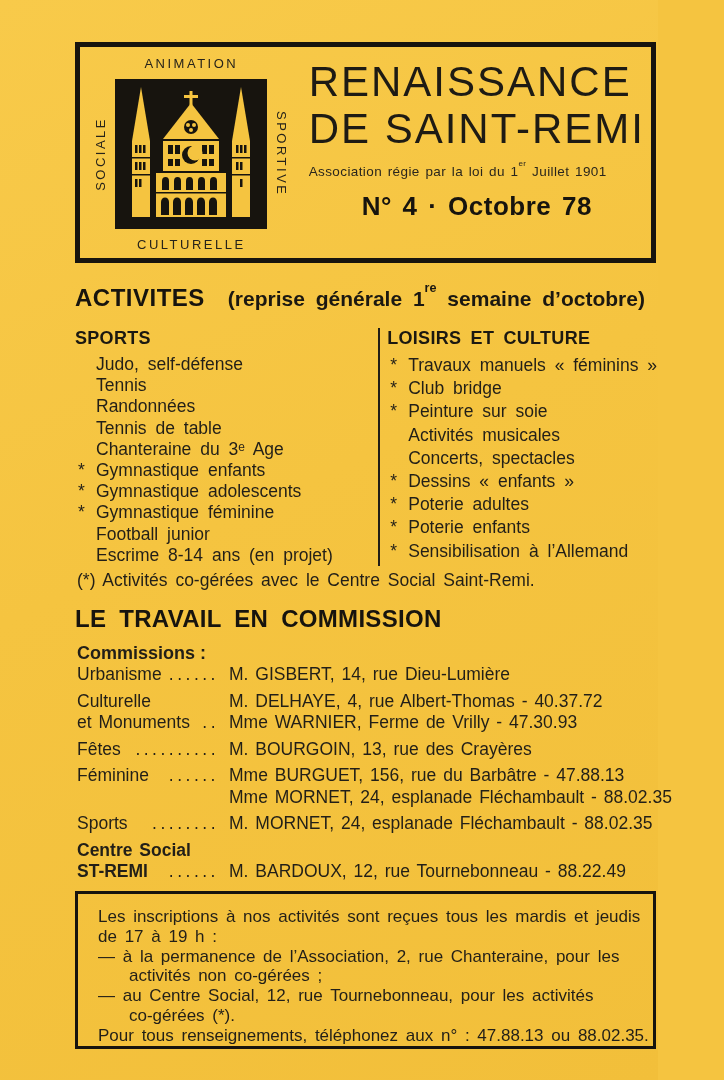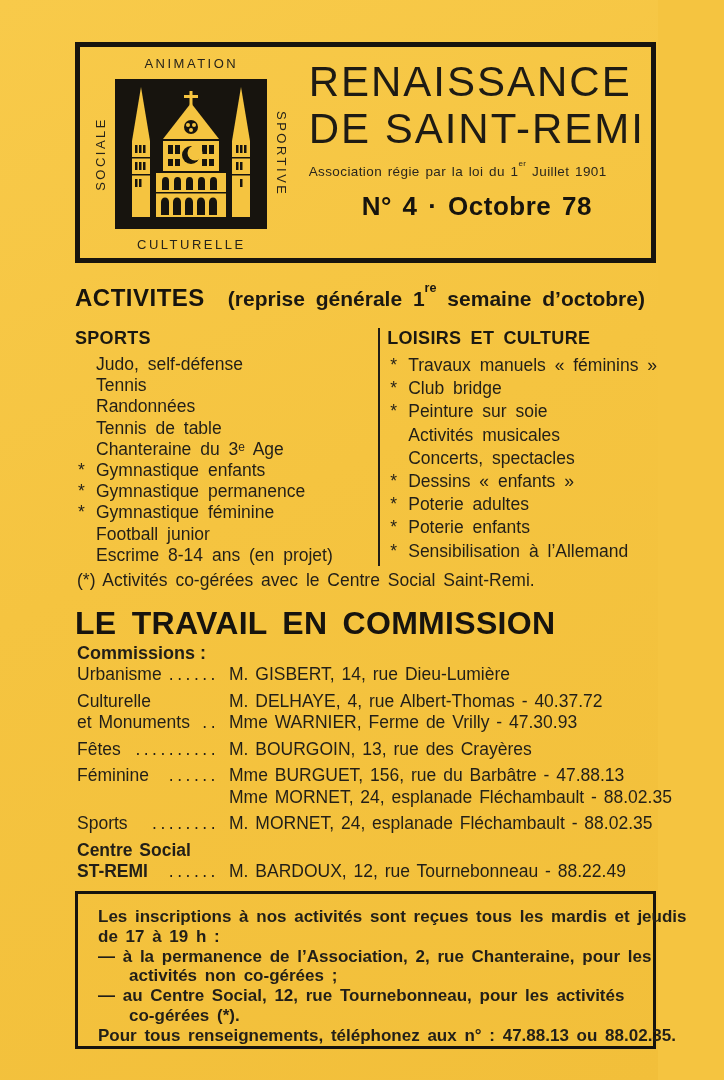--- a/index.html
+++ b/index.html
@@ -47,35 +47,34 @@
   .columns{position:absolute;left:75px;top:328px;width:582px;display:flex;}
   .col-sports{width:312px;}
   .col-loisirs{flex:1;border-left:2px solid #211e16;padding-left:7px;}
   .col-title{font-size:18px;font-weight:bold;letter-spacing:.3px;word-spacing:4px;margin-bottom:5px;color:#1b1811;}
   .a-item{display:flex;font-size:17.5px;line-height:21.2px;word-spacing:4px;}
   .col-loisirs .a-item{line-height:23.2px;}
   .a-star{width:21px;flex:none;padding-left:3px;}
   .a-label{white-space:nowrap;}
   .footnote{position:absolute;left:77px;top:570px;font-size:17.5px;word-spacing:3px;}
   
-  .com-heading{position:absolute;left:75px;top:605px;font-size:32px;font-weight:bold;letter-spacing:.3px;word-spacing:6px;color:var(--ink-strong);}
+  .com-heading{position:absolute;left:75px;top:605px;font-size:24px;font-weight:bold;letter-spacing:.3px;word-spacing:6px;color:var(--ink-strong);}
   .com-sub{position:absolute;left:77px;top:643px;font-size:18px;font-weight:bold;}
   .com-rows{position:absolute;left:77px;top:664px;width:580px;}
   .c-line{display:flex;font-size:17.5px;line-height:21.5px;word-spacing:2px;align-items:baseline;}
   .c-line.gap{margin-top:5px;}
   .c-label{flex:none;width:152px;display:flex;justify-content:space-between;padding-right:10px;}
   .c-line.bold .c-lbl{font-weight:bold;}
   .c-dots{letter-spacing:3.5px;}
   .c-value{flex:1;white-space:nowrap;}
   
   .box-inscriptions{
     position:absolute;left:75px;top:891px;width:581px;height:158px;
     border:3px solid var(--ink-strong);
     padding:13px 16px 8px 20px;
-    font-weight:bold;
   }
   .b-line{font-size:17px;line-height:19.8px;word-spacing:3px;white-space:nowrap;}
   .b-line.cont{padding-left:31px;}
 </style>
 </head>
 <body>
 
 <div class="page">
 
   <div class="header-box">
@@ -193,21 +192,21 @@
             <span class="a-label">Chanteraine du 3ᵉ Age</span>
           </div>
 
           <div class="a-item">
             <span class="a-star">*</span>
             <span class="a-label">Gymnastique enfants</span>
           </div>
 
           <div class="a-item">
             <span class="a-star">*</span>
-            <span class="a-label">Gymnastique permanence</span>
+            <span class="a-label">Gymnastique adolescents</span>
           </div>
 
           <div class="a-item">
             <span class="a-star">*</span>
             <span class="a-label">Gymnastique féminine</span>
           </div>
 
           <div class="a-item">
             <span class="a-star"></span>
             <span class="a-label">Football junior</span>

